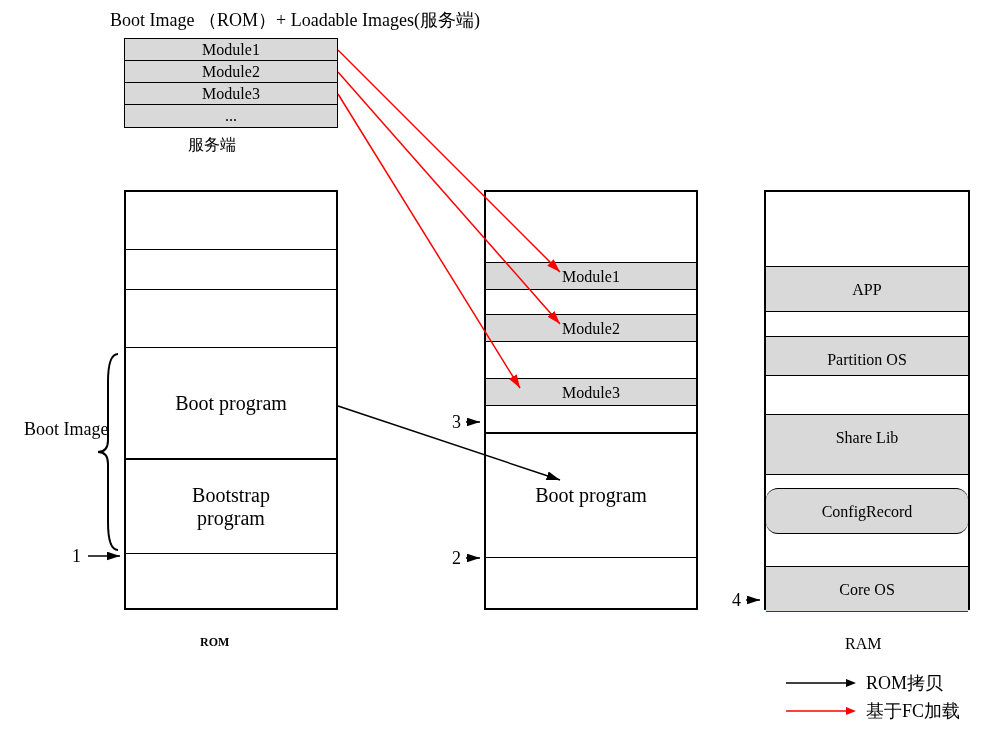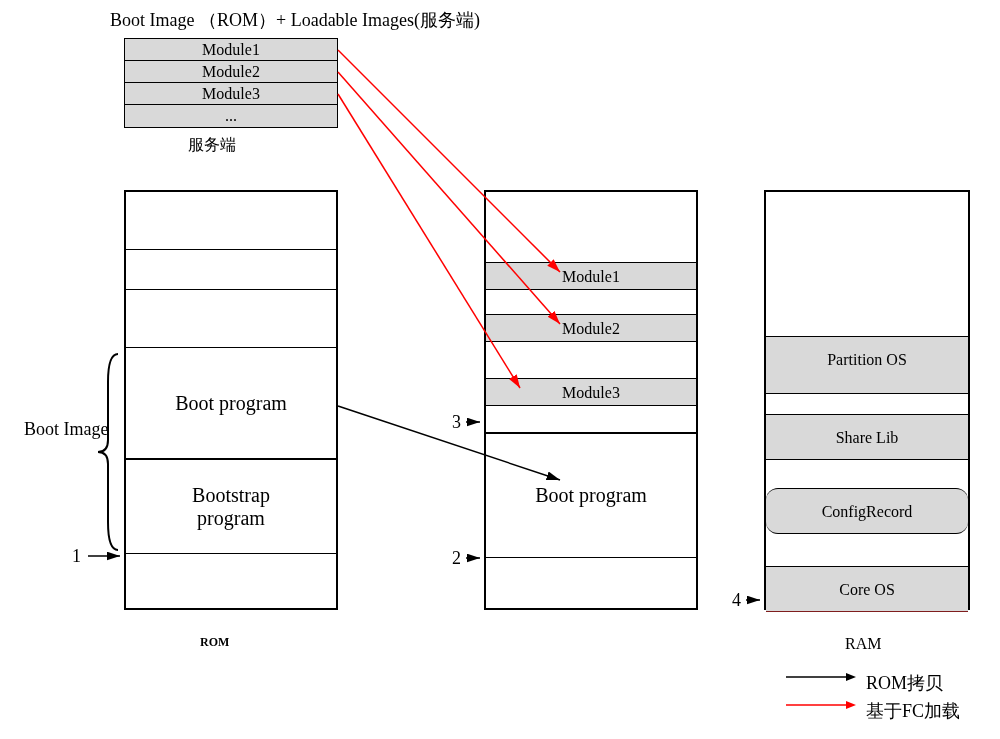--- a/index.html
+++ b/index.html
@@ -100,32 +100,32 @@
     .ram-box {
       position: absolute;
       top: 190px;
       left: 764px;
       width: 206px;
       height: 420px;
       border: 2px solid #000;
     }
     .ram-payload { position:absolute; top:8px; left:4px; right:4px; height:32px; background:#d9d9d9; border:1px solid #000; text-align:center; line-height:32px; font-size:16px;}
     .ram-app { position:absolute; top:74px; left:0; right:0; height:46px; background:#d9d9d9; border-top:1px solid #000; border-bottom:1px solid #000; text-align:center; line-height:46px; font-size:16px;}
-    .ram-pos { position:absolute; top:144px; left:0; right:0; height:58px; background:#d9d9d9; border-top:1px solid #000; border-bottom:1px solid #000; text-align:center; line-height:46px; font-size:16px;}
-    .ram-share { position:absolute; top:222px; left:0; right:0; height:46px; background:#d9d9d9; border-top:1px solid #000; border-bottom:1px solid #000; text-align:center; line-height:46px; font-size:16px;}
+    .ram-pos { position:absolute; top:144px; left:0; right:0; height:40px; background:#d9d9d9; border-top:1px solid #000; border-bottom:1px solid #000; text-align:center; line-height:46px; font-size:16px;}
+    .ram-share { position:absolute; top:222px; left:0; right:0; height:61px; background:#d9d9d9; border-top:1px solid #000; border-bottom:1px solid #000; text-align:center; line-height:46px; font-size:16px;}
     .ram-config { position:absolute; top:296px; left:0; right:0; height:46px; background:#d9d9d9; border-top:1px solid #000; border-bottom:1px solid #000; text-align:center; line-height:46px; font-size:16px;border-radius:12px;}
     .ram-core { position:absolute; top:366px; left:0; right:0; height:46px; background:#d9d9d9; border-top:1px solid #000; border-bottom:1px solid #7f1d1d; text-align:center; line-height:46px; font-size:16px;margin-top:8px;}
     .ram-label { position:absolute; top:635px; left:845px; font-size:16px;}
     .num { position:absolute; font-size:18px; }
     .legend {
       position: absolute;
       bottom: 12px;
       right: 40px;
     }
-    .legend-row { display:flex; gap:10px; margin-bottom:4px; font-size:18px;}
+    .legend-row { display:flex; align-items:center; gap:10px; margin-bottom:4px; font-size:18px;}
     .svg-layer {
       position: absolute;
       top: 0; left: 0;
       width: 1000px; height: 739px;
       pointer-events: none;
     }
   </style>
 </head>
 <body>
 
@@ -164,20 +164,21 @@
   <div class="mid-mod1">Module1</div>
   <div class="mid-gap1"></div>
   <div class="mid-mod2">Module2</div>
   <div class="mid-gap2"></div>
   <div class="mid-mod3">Module3</div>
   <div class="mid-gap3"></div>
   <div class="mid-boot">Boot program</div>
 </div>
 
 <div class="ram-box">
+  <div class="ram-app">APP</div>
   <div class="ram-pos">Partition OS</div>
   <div class="ram-share">Share Lib</div>
   <div class="ram-config">ConfigRecord</div>
   <div class="ram-core">Core OS</div>
 </div>
 <div class="ram-label">RAM</div>
 
 <div class="num" style="top:546px;left:72px;">1</div>
 <div class="num" style="top:548px;left:452px;">2</div>
 <div class="num" style="top:412px;left:452px;">3</div>

